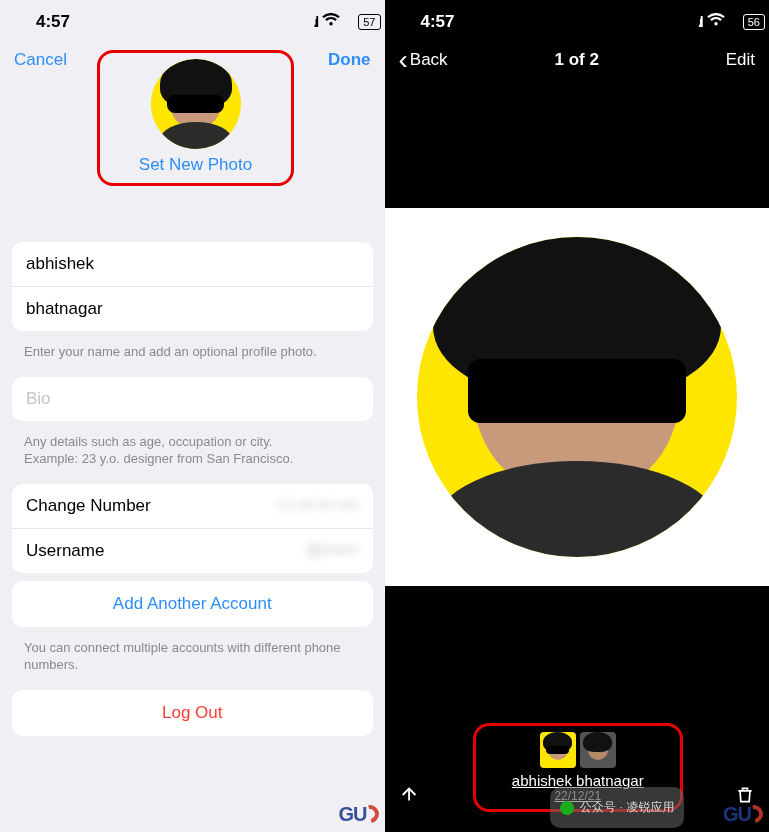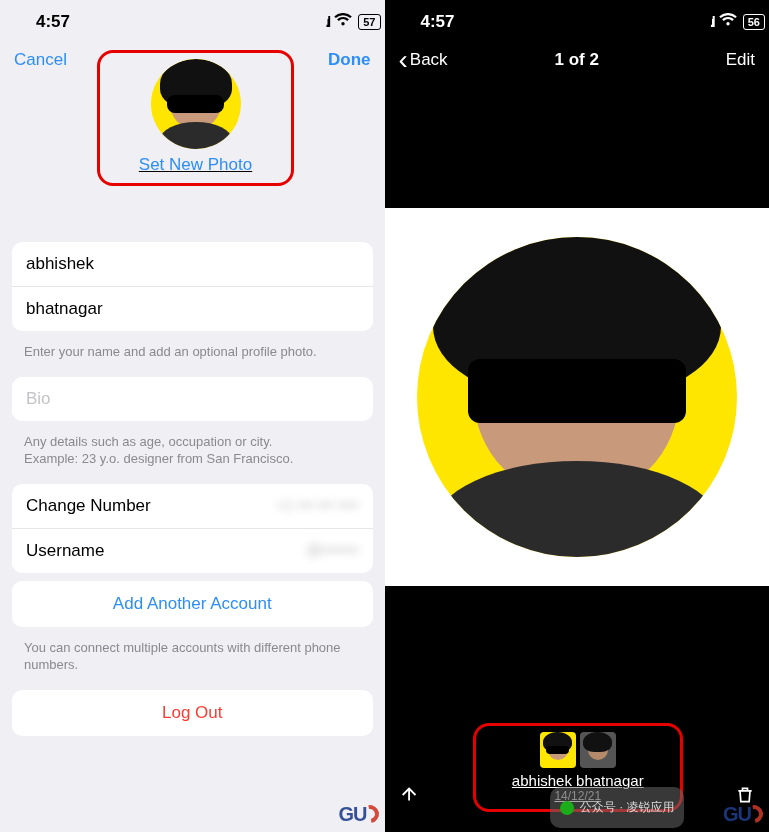--- a/index.html
+++ b/index.html
@@ -10,33 +10,33 @@
     }
     .panel { width: 50%; height: 100%; position: relative; overflow: hidden; }
 
     
     .panel.left { background: #efeff4; }
     .status-bar { height: 44px; display: flex; align-items: center; padding: 0 4px 0 36px; font-size: 17px; font-weight: 600; }
     .status-bar .time { flex: 1; }
     .status-bar .right-icons { display: flex; gap: 6px; align-items: center; }
     .signal, .wifi, .battery { display: inline-block; }
     .signal { font-size: 14px; font-weight: bold; letter-spacing: -3px; }
-    .battery-box { display: flex; gap: 2px; font-size: 12px; font-weight: 700;}
+    .battery-box { display: flex; gap: 2px; font-size: 12px; font-weight: 400; margin-left: 12px;}
     .battery-pill { border: 1px solid #000; border-radius: 3px; padding: 0 4px; font-size: 11px; line-height: 14px; }
     .left .status-bar { color: #000; }
     .right .status-bar { color: #fff; }
     .right .battery-pill { border-color: #fff; }
 
     .nav-bar { display: flex; align-items: center; justify-content: space-between; padding: 6px 14px 0 14px; font-size: 17px; }
     .nav-bar .cancel, .nav-bar .done { color: #2e8ef7; }
     .nav-bar .done { font-weight: 600; }
 
     .highlight-box { border: 3px solid #e60000; border-radius: 16px; padding: 6px 14px 8px 14px;
       margin-left: auto; margin-right: auto; text-align: center; }
-    .left .highlight-box.photo-area { position: absolute; top: 50px; left: 97px; width: 197px; text-decoration: underline; }
+    .left .highlight-box.photo-area { position: absolute; top: 50px; left: 97px; width: 197px; }
 
     .avatar { width: 90px; height: 90px; border-radius: 50%; background: #ffe600; margin: 0 auto 6px;
       position: relative; overflow: hidden; }
     .avatar-large { width: 320px; height: 320px; border-radius: 50%; background: #ffe600;
       margin: 20px auto; position: relative; overflow: hidden; }
     .avatar-thumb { width: 36px; height: 36px; border-radius: 4px; display: inline-block; background: #ffe600; position: relative; overflow: hidden; vertical-align: middle;}
     .avatar-thumb.second { background: #555; }
     
     .face { position: absolute; inset: 0; }
     .hair { position: absolute; top: 0; left: 10%; width: 80%; height: 55%; background: #111; border-radius: 50% 50% 40% 40%; }
@@ -223,21 +223,21 @@
               </div>
           </span>
           <span class="avatar-thumb second">
             <div class="face">
                 <div class="head" style="background:#b48a6a;"></div>
                 <div class="hair"></div>
               </div>
           </span>
         </div>
         <div class="user-name">abhishek bhatnagar</div>
-        <div class="user-date">14/12/21</div>
+        <div class="user-date">22/12/21</div>
       </div>
     </div>
 
     <span class="trash-icon">
       <svg width="20" height="22" viewBox="0 0 24 24" fill="none" stroke="#fff" stroke-width="2">
           <path d="M4 7h16M9 7V4h6v3M6 7l1 13h10l1-13"></path>
         </svg>
     </span>
   </div>
 

